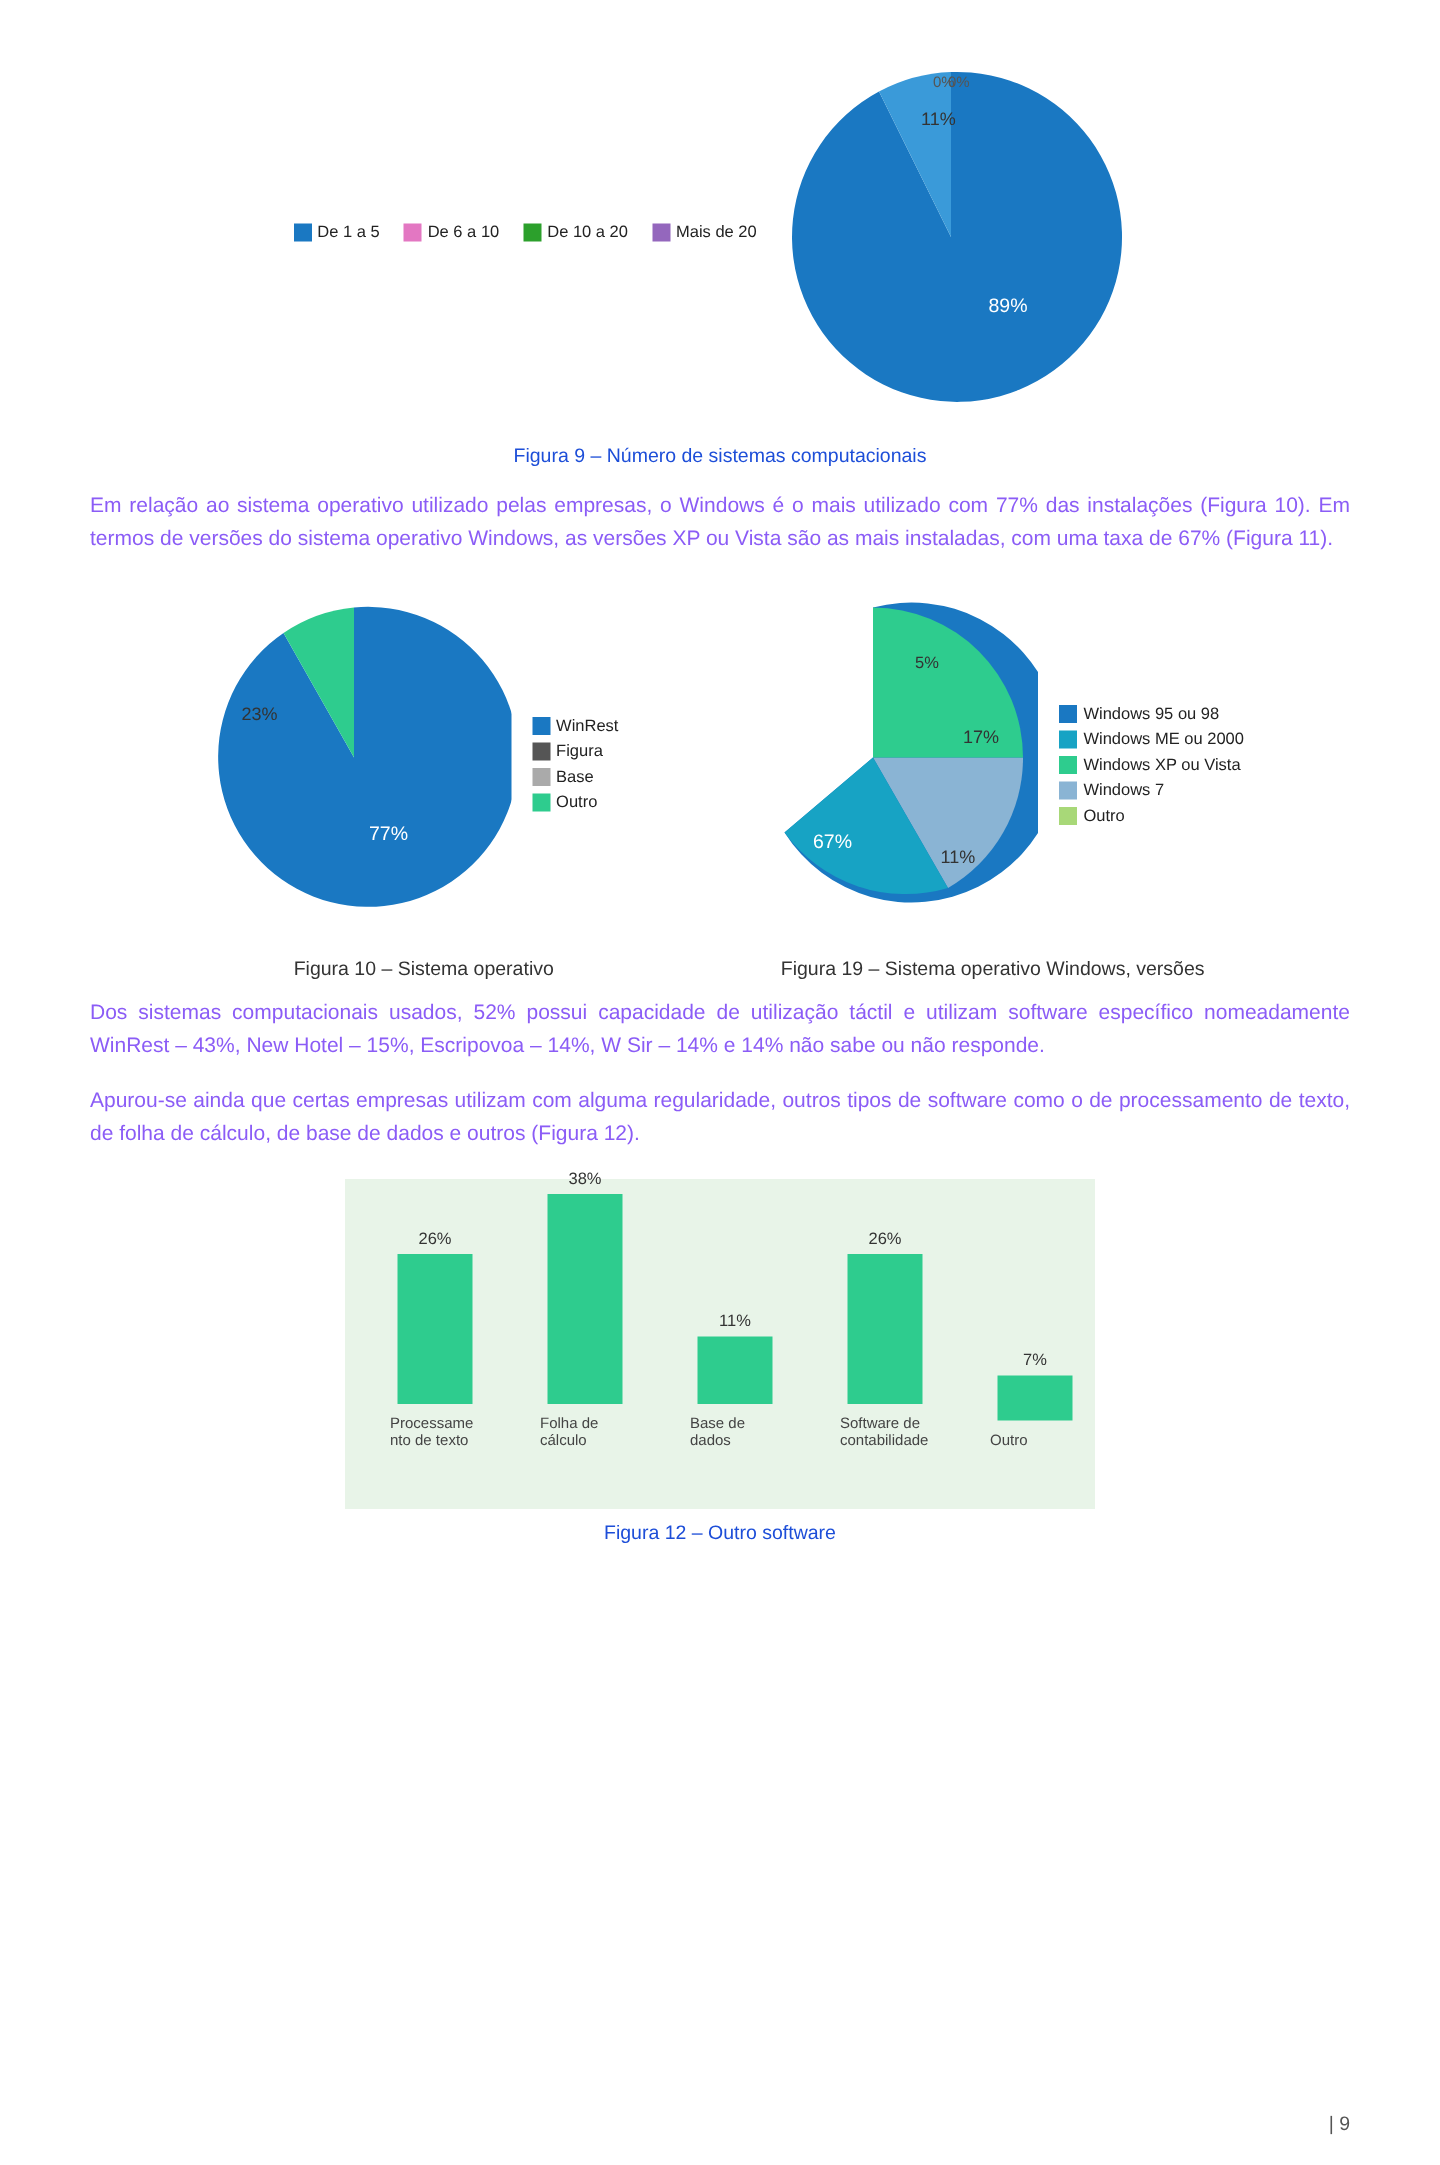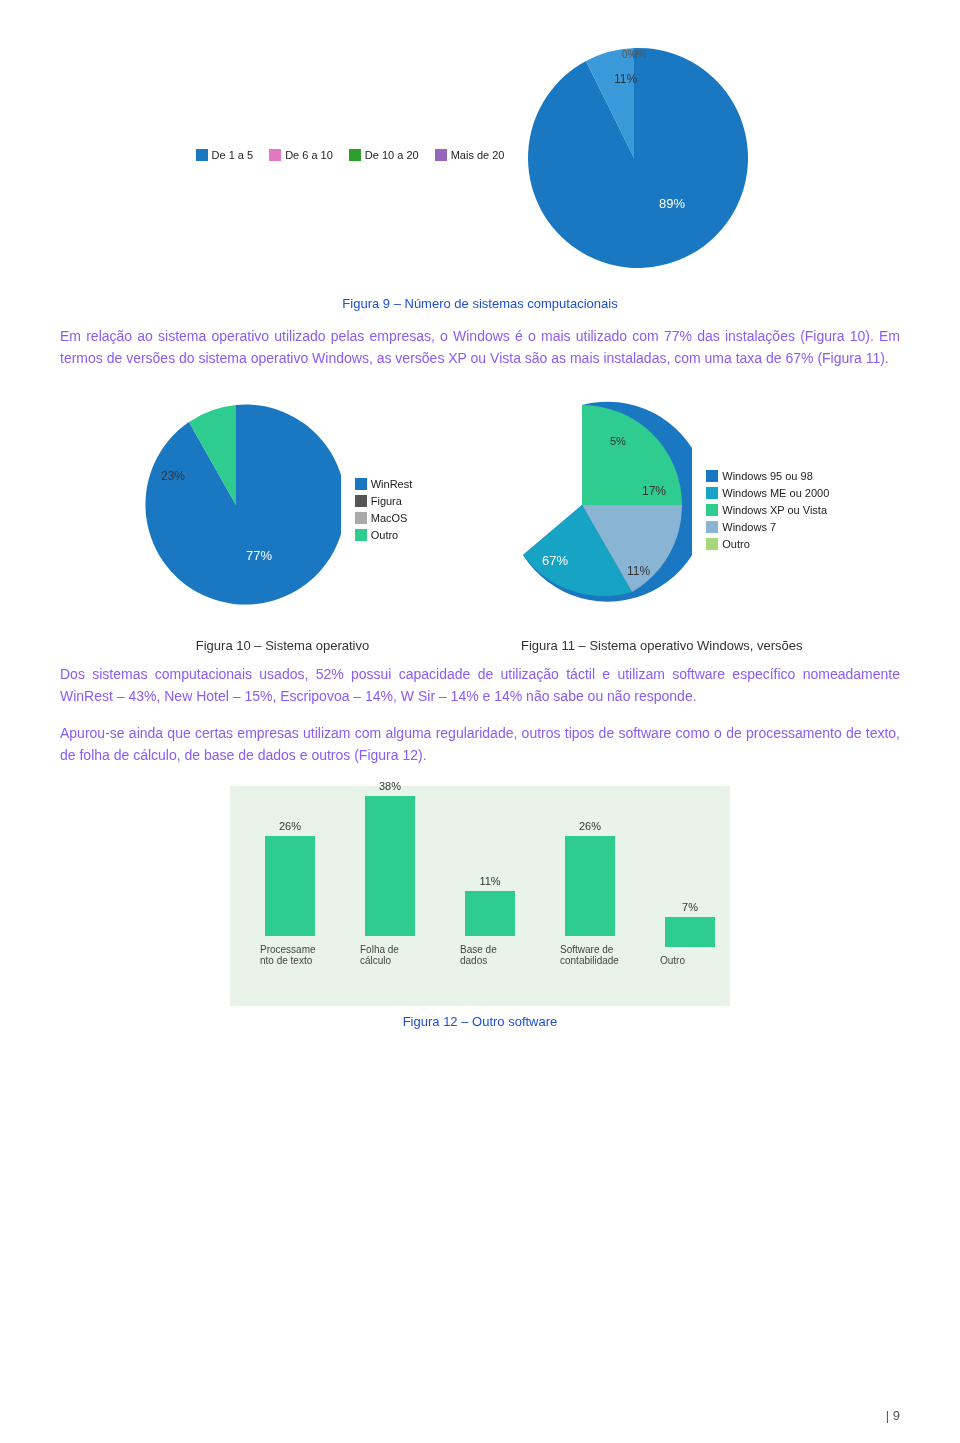--- a/index.html
+++ b/index.html
@@ -211,21 +211,21 @@
         <div class="legend-item">
           <span class="legend-box" style="background:#1a78c2;"></span>
           <span>WinRest</span>
         </div>
         <div class="legend-item">
           <span class="legend-box" style="background:#555;"></span>
           <span>Figura</span>
         </div>
         <div class="legend-item">
           <span class="legend-box" style="background:#aaa;"></span>
-          <span>MacOS</span>
+          <span>Base</span>
         </div>
         <div class="legend-item">
           <span class="legend-box" style="background:#2ecc8e;"></span>
           <span>Outro</span>
         </div>
       </div>
     </div>
     <p class="pie-caption">Figura 10 – Sistema operativo</p>
   </div>
 
@@ -262,21 +262,21 @@
         <div class="legend-item">
           <span class="legend-box" style="background:#8ab4d4;"></span>
           <span>Windows 7</span>
         </div>
         <div class="legend-item">
           <span class="legend-box" style="background:#a8d878;"></span>
           <span>Outro</span>
         </div>
       </div>
     </div>
-    <p class="pie-caption">Figura 11 – Sistema operativo Windows, versões</p>
+    <p class="pie-caption">Figura 19 – Sistema operativo Windows, versões</p>
   </div>
 
 </div>
 
 <p class="body-text">Dos sistemas computacionais usados,  52% possui capacidade de utilização táctil e utilizam software específico nomeadamente WinRest – 43%, New Hotel – 15%, Escripovoa – 14%, W Sir – 14% e 14% não sabe ou não responde.</p>
 
 <p class="body-text">Apurou-se ainda que certas empresas utilizam com alguma regularidade, outros tipos de software como o de processamento de texto, de folha de cálculo, de base de dados e outros (Figura 12).</p>
 
 <div class="bar-chart-container">
   <div class="bar-chart">

